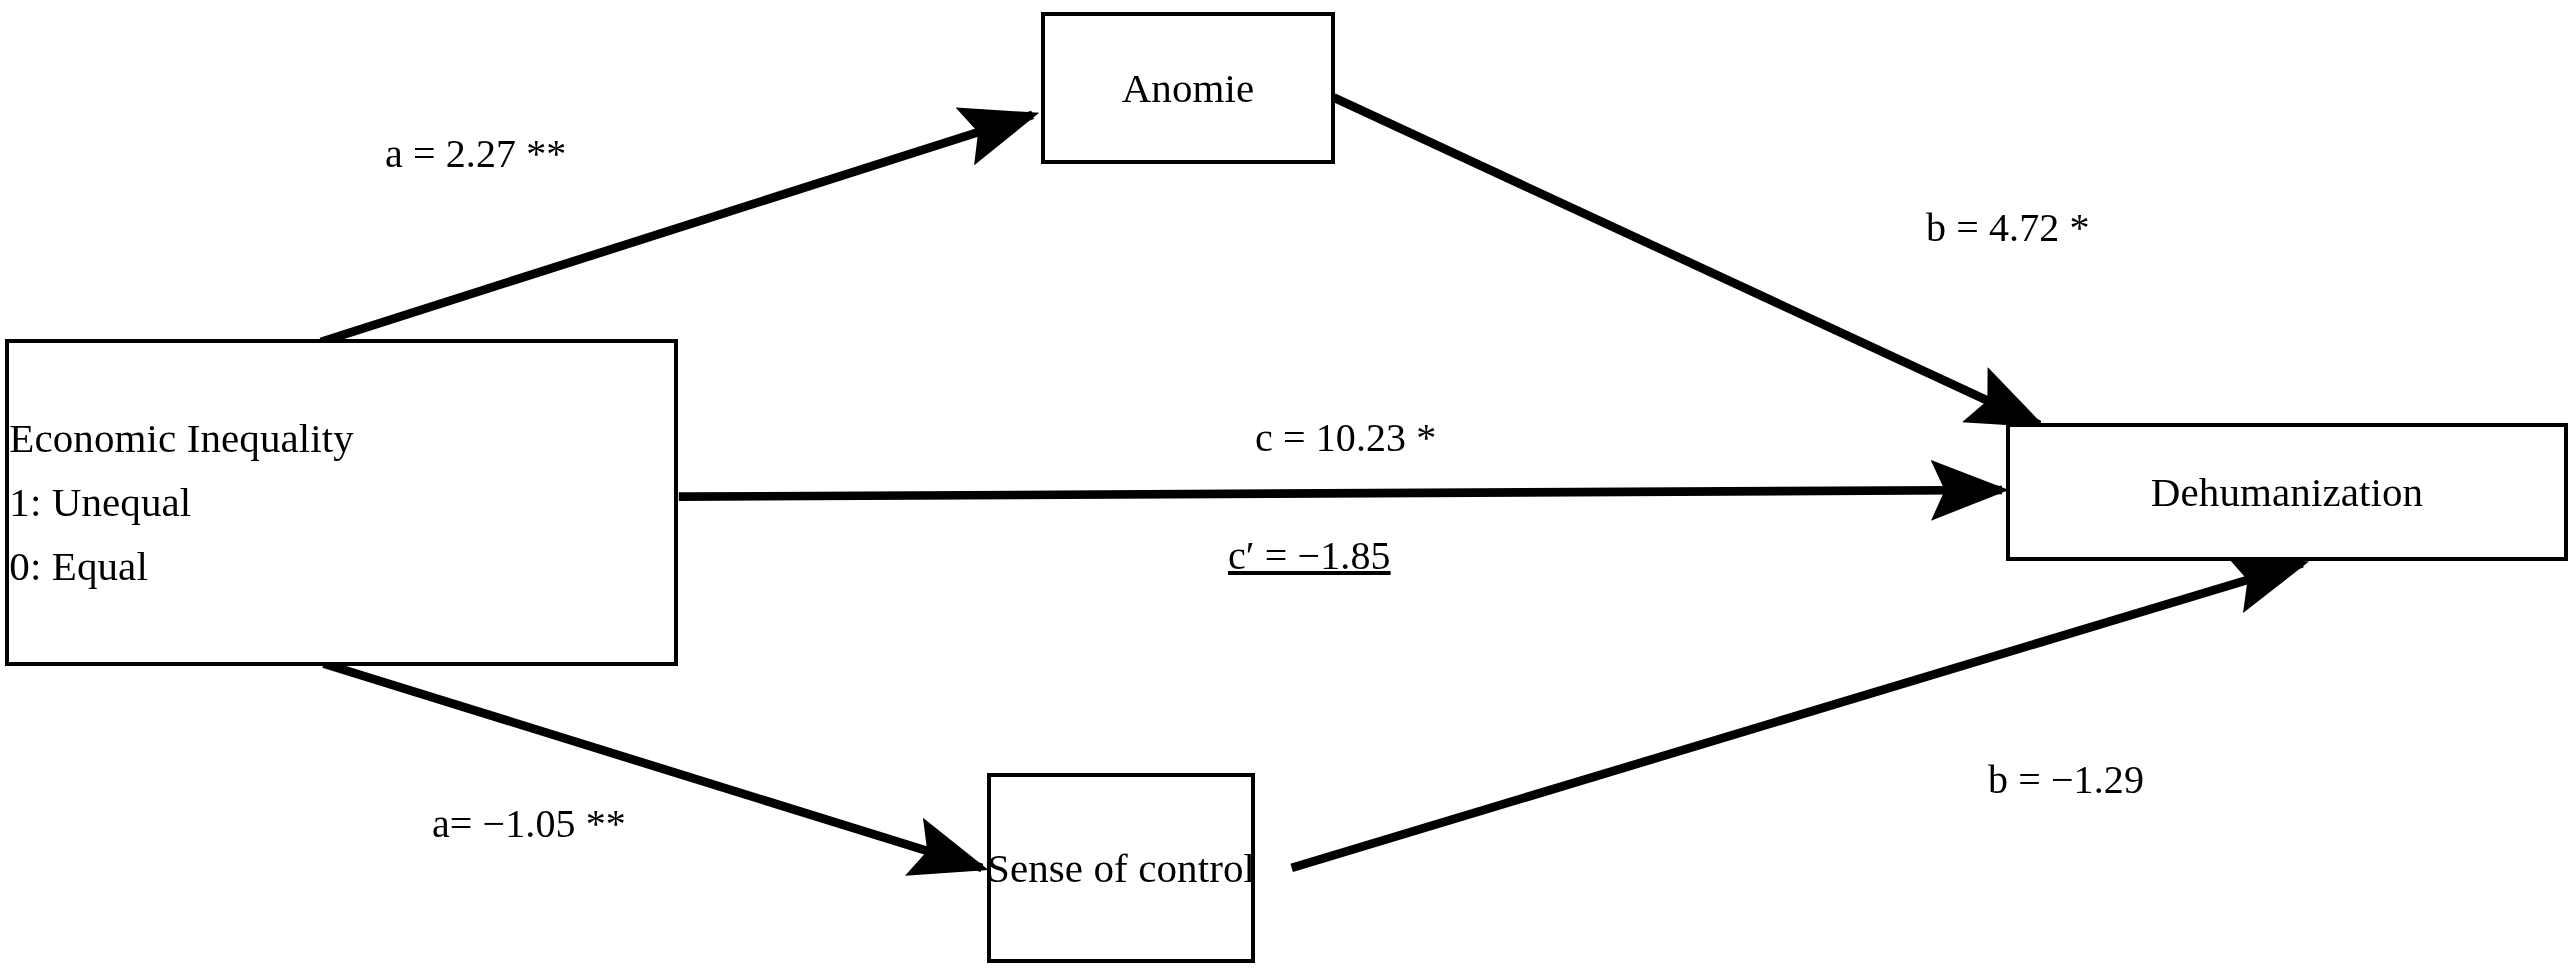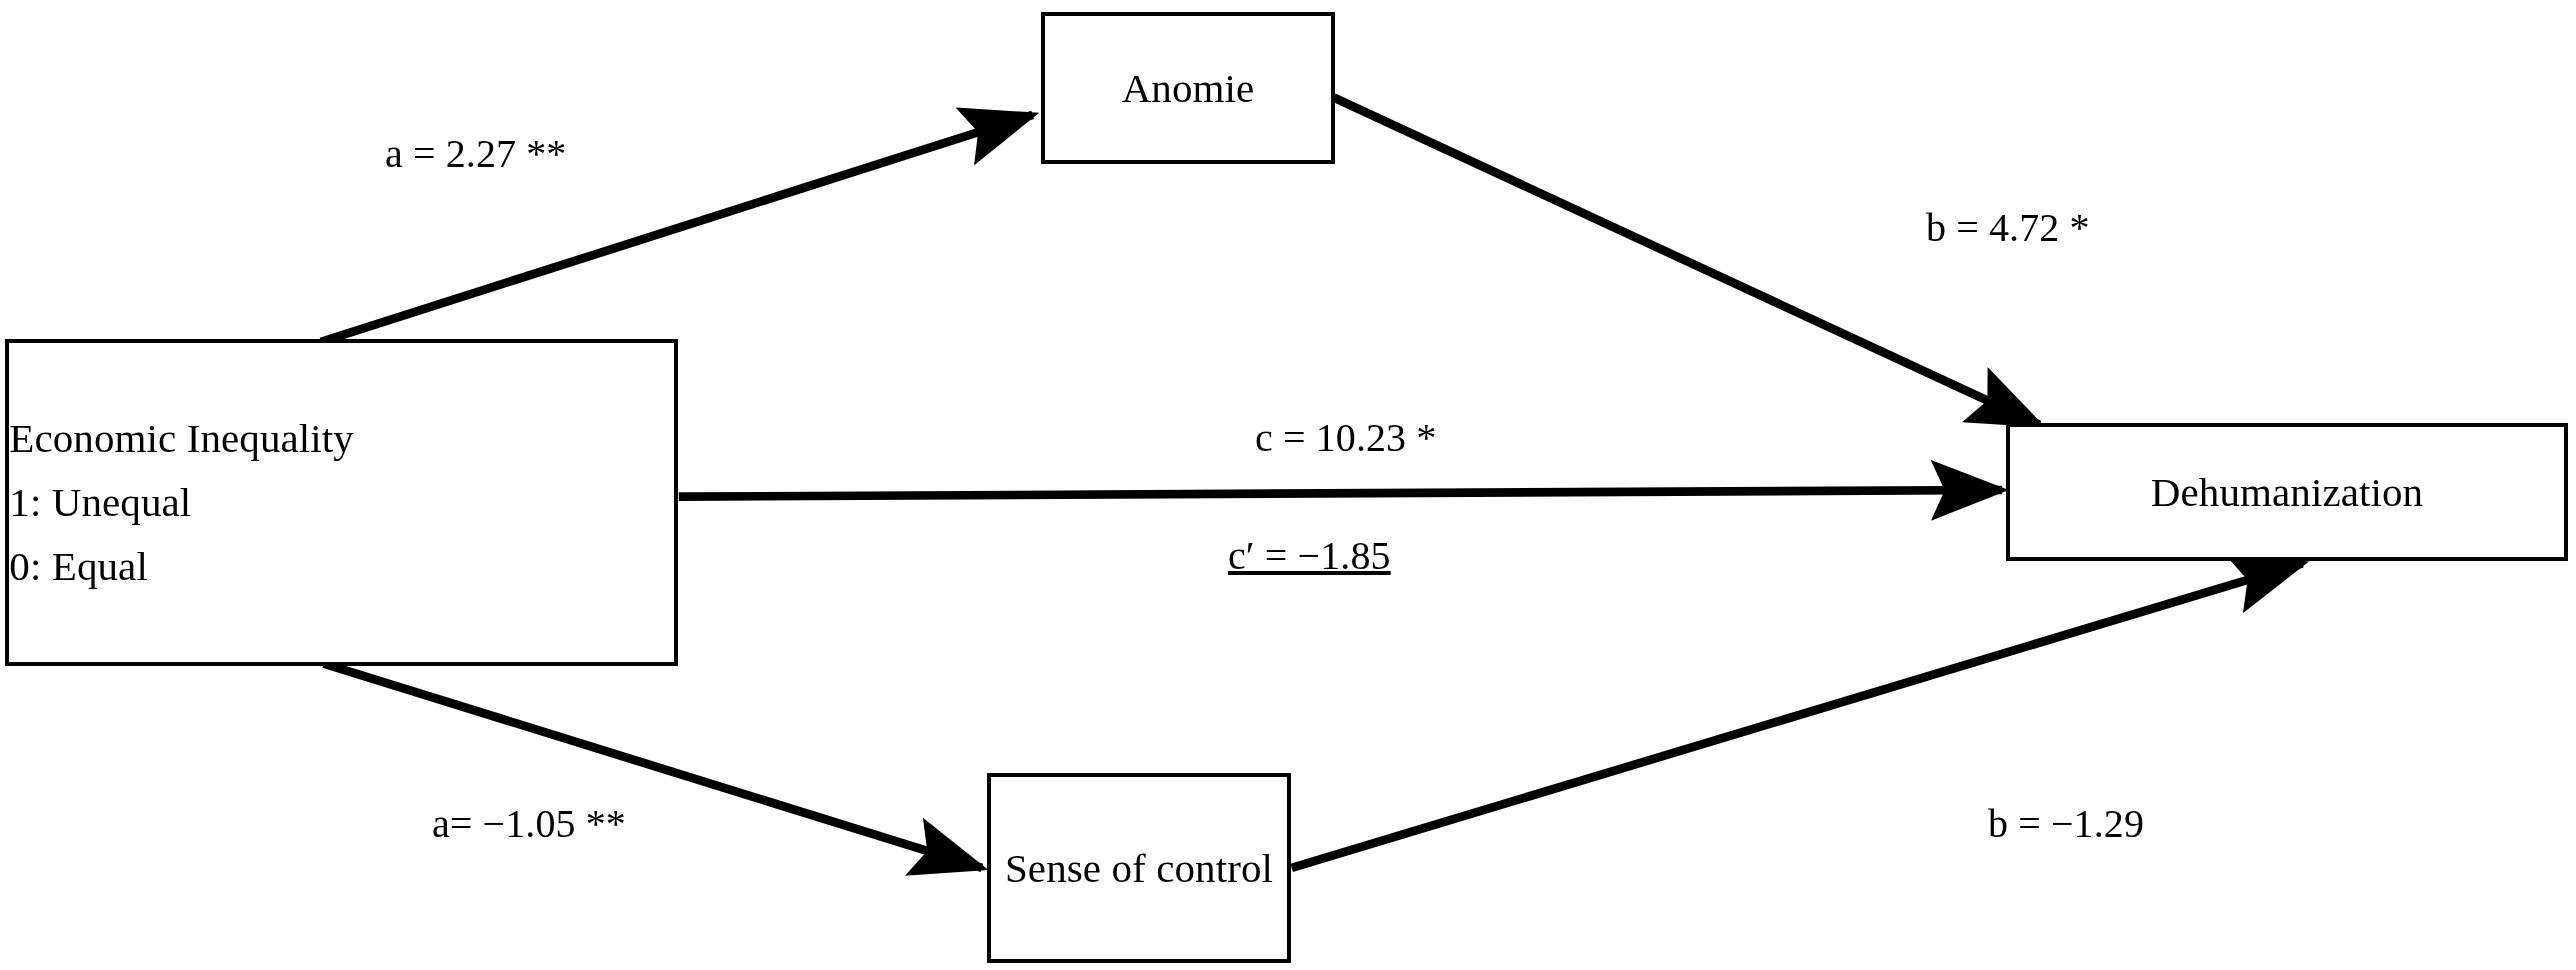--- a/index.html
+++ b/index.html
@@ -55,38 +55,38 @@
     letter-spacing: 0.1px;
   }
   
   #box-economic-inequality {
     left: 5.3px;  top: 339px;  width: 673px; height: 327px;
   }
   #box-anomie {
     left: 1041px; top: 12px;  width: 294px; height: 152px;
   }
   #box-sense-of-control {
-    left: 987px; top: 773px; width: 304px; height: 190px; justify-content: center;
+    left: 987px; top: 773px; width: 268px; height: 190px; justify-content: center;
   }
   #box-dehumanization {
     left: 2006px; top: 423px;  width: 562px; height: 138px;
   }
   .path-label {
     position: absolute;
     font-size: 40px;
     line-height: 1.0;
     white-space: nowrap;
     letter-spacing: 0.1px;
   }
   #label-a-anomie      { left: 385px;  top: 134px;  }
   #label-b-anomie      { left: 1878px; top: 208px; margin-left: 48px;  }
   #label-c-total       { left: 1231px; top: 418px; margin-left: 24px;  }
   #label-c-direct      { left: 1228px; top: 536px; text-decoration: underline;  }
   #label-a-control     { left: 414px;  top: 804px; margin-left: 18px; }
-  #label-b-control     { left: 1988px; top: 804px; }
+  #label-b-control     { left: 1988px; top: 760px; }
 </style>
 </head>
 <body>
 
 <div id="stage">
 
   <svg id="diagram-svg" viewBox="0 0 3857 1453">
     <defs>
       <marker id="arrowhead" markerWidth="9" markerHeight="7" refX="8.2" refY="3.5" orient="auto" markerUnits="strokeWidth">
         <polygon points="0,0 9,3.5 0,7 1.6,3.5" fill="#000000"></polygon>

